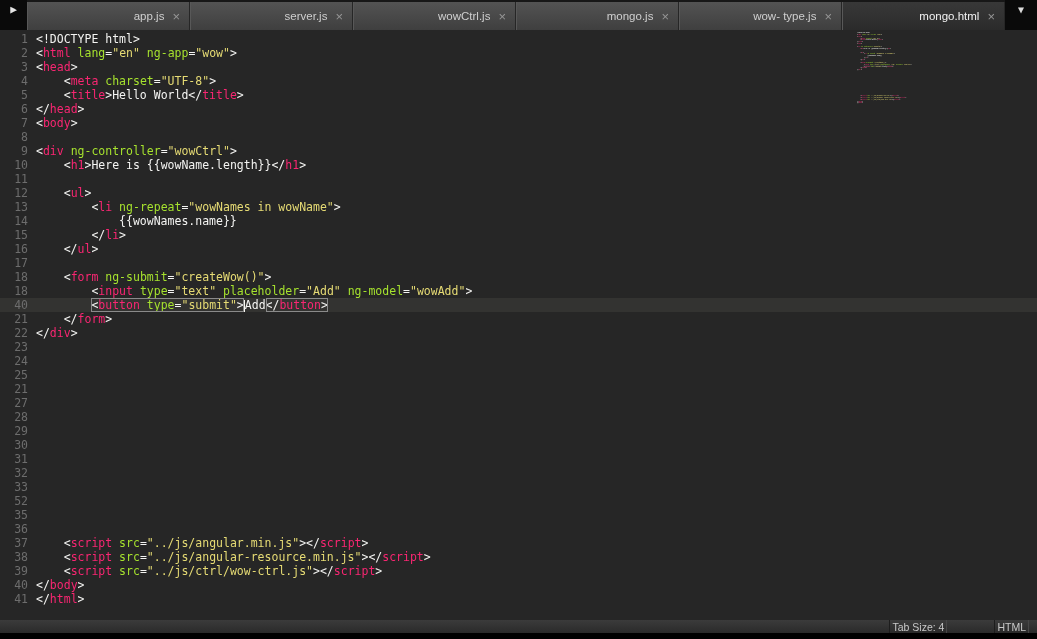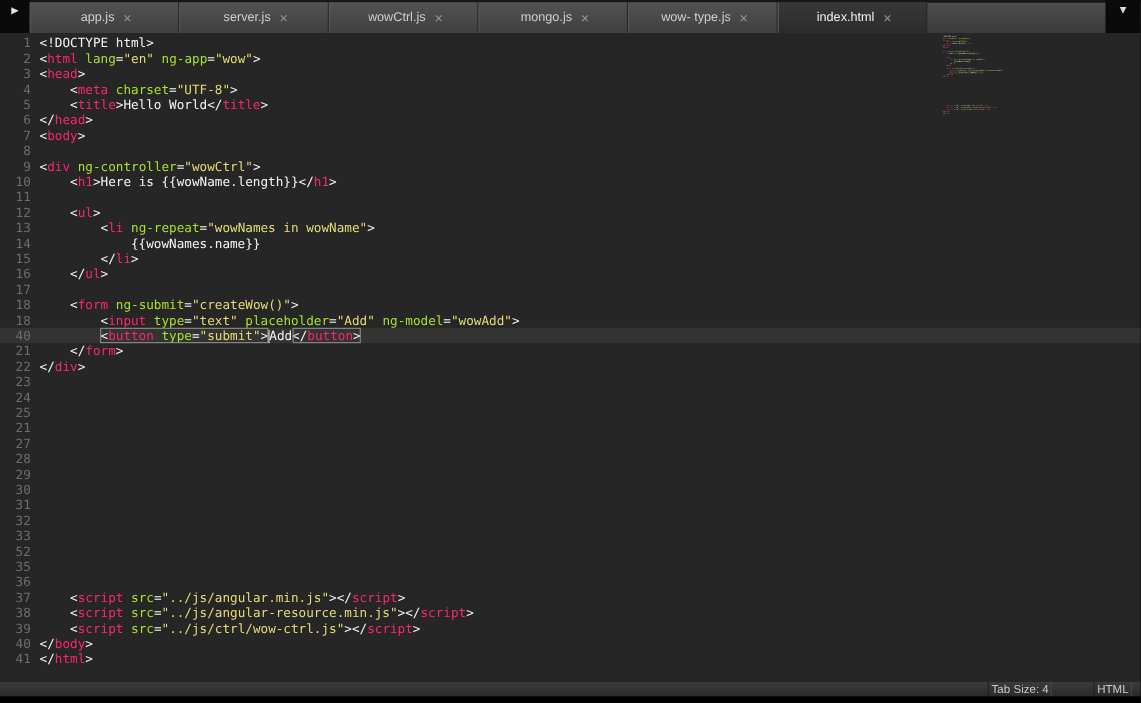--- a/index.html
+++ b/index.html
@@ -5,21 +5,21 @@
   * { margin:0; padding:0; box-sizing:border-box; }
   html,body { width:1037px; height:639px; overflow:hidden; background:#000; }
   .app { position:relative; width:1037px; height:639px; background:#262626; font-family:"DejaVu Sans Mono",monospace; }
 
   
   .tabbar { position:absolute; top:0; left:0; right:0; height:30px; display:flex;
             background:linear-gradient(#171717 0,#171717 2px,#4d4d4d 3px,#3a3a3a 100%); }
   .cap-left { width:27px; background:#0a0a0a; display:flex; justify-content:center; align-items:flex-start; padding-top:3px; }
   .play { color:#e6e6e6; font-size:11px; line-height:13px; }
   .tab-strip { display:flex; flex:1; padding-top:2px; }
-  .tab { width:136px; height:28px; display:flex; align-items:center; justify-content:center;
+  .tab { width:163px; height:28px; display:flex; align-items:center; justify-content:flex-end;
          padding:0 9px 0 12px; border-right:1px solid #262626; border-left:1px solid #585858;
          background:linear-gradient(#535353,#3f3f3f); color:#cfcfcf;
          font-family:"Liberation Sans",sans-serif; font-size:11.5px; cursor:default; }
   .tab.active { background:linear-gradient(#383838,#2b2b2b); color:#f1f1f1; }
   .tab-label { overflow:hidden; white-space:nowrap; }
   .tab-close { color:#969696; font-size:13px; line-height:13px; margin-left:8px; }
   .cap-right { width:32px; background:#0a0a0a; display:flex; justify-content:center; align-items:flex-start; padding-top:4px; color:#dcdcdc; font-size:10px; }
 
   .accent-marker { position:absolute; top:30px; left:0; width:27px; height:9px; background:#5a1d1d; }
 
@@ -44,21 +44,21 @@
   .minimap-inner { transform:scale(0.125); transform-origin:0 0; white-space:pre;
                    font-size:11.5px; line-height:14px; width:800px; }
 
   
   .statusbar { position:absolute; left:0; right:0; bottom:0; height:19px; background:#000; }
   .statusbar-inner { position:absolute; top:0; left:0; right:0; height:13px;
                      background:linear-gradient(#3b3b3b,#2a2a2a);
                      display:flex; justify-content:flex-end; align-items:center;
                      font-family:"Liberation Sans",sans-serif; font-size:10.5px; color:#c9c9c9; }
   .status-item { height:100%; display:flex; align-items:center; padding:0 2px;
-                 border-left:1px solid #1d1d1d; border-right:1px solid #474747; }
+                 border-left:1px solid #1d1d1d; border-right:1px solid #474747;margin-left:9px; }
   .status-item.tabsize { margin-right:38px; }
   .status-item.syntax { margin-right:8px; }
 </style>
 </head>
 <body>
 
 <div class="app">
 
   <div class="tabbar">
     <div class="cap-left">
@@ -79,21 +79,21 @@
         </div>
         <div class="tab">
           <span class="tab-label">mongo.js</span>
           <span class="tab-close">×</span>
         </div>
         <div class="tab">
           <span class="tab-label">wow- type.js</span>
           <span class="tab-close">×</span>
         </div>
         <div class="tab active">
-          <span class="tab-label">index.html</span>
+          <span class="tab-label">mongo.html</span>
           <span class="tab-close">×</span>
         </div>
       </div>
     <div class="cap-right">
       <span>▼</span>
     </div>
   </div>
 
   <div class="accent-marker"></div>
 

